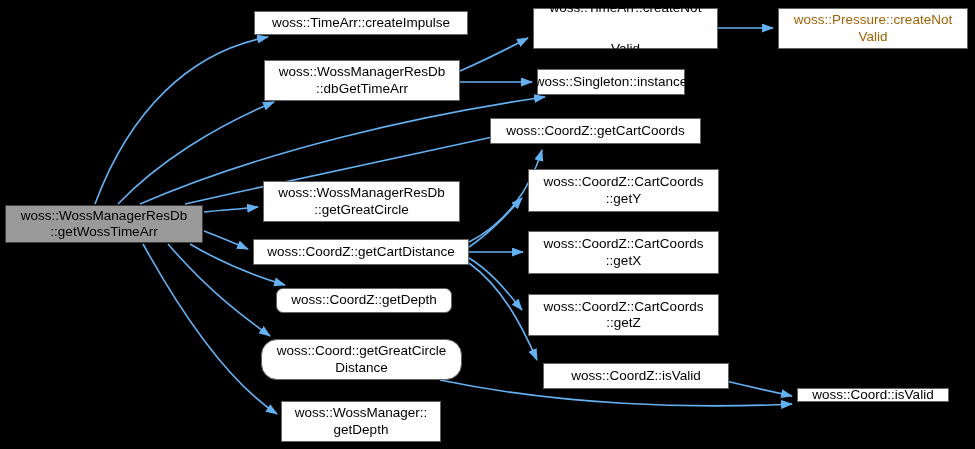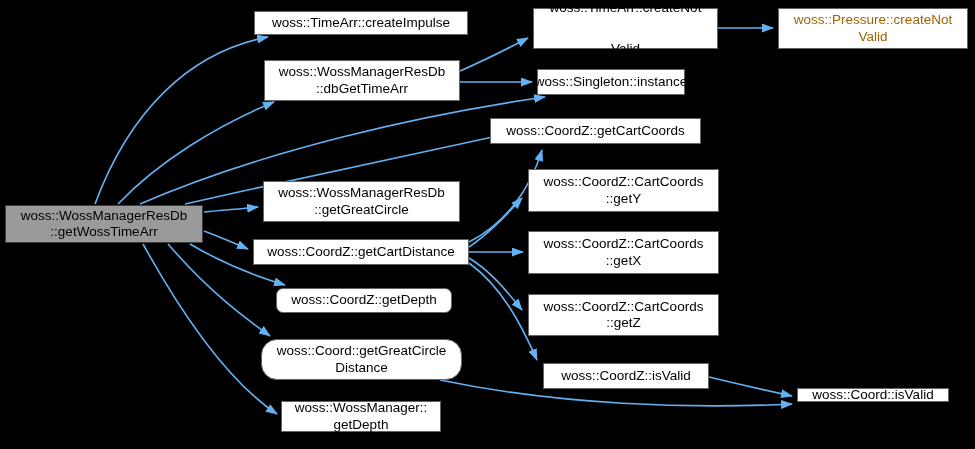--- a/index.html
+++ b/index.html
@@ -116,24 +116,24 @@
         <div class="line">woss::CoordZ::CartCoords</div>
         <div class="line">::getZ</div>
       </div>
       <div class="gnode" style="left: 276px; top: 288px; width: 176px; height: 25px; background: rgb(255, 255, 255); border-color: rgb(99, 99, 99); color: rgb(0, 0, 0); border-radius: 7px;">
         <div class="line">woss::CoordZ::getDepth</div>
       </div>
       <div class="gnode" style="left: 261px; top: 339px; width: 201px; height: 41px; background: rgb(255, 255, 255); border-color: rgb(99, 99, 99); color: rgb(0, 0, 0); border-radius: 16px;">
         <div class="line">woss::Coord::getGreatCircle</div>
         <div class="line">Distance</div>
       </div>
-      <div class="gnode" style="left: 543px; top: 363px; width: 166px; height: 26px; background: rgb(255, 255, 255); border-color: rgb(99, 99, 99); color: rgb(0, 0, 0);">
+      <div class="gnode" style="left: 543px; top: 363px; width: 186px; height: 26px; background: rgb(255, 255, 255); border-color: rgb(99, 99, 99); color: rgb(0, 0, 0);">
         <div class="line">woss::CoordZ::isValid</div>
       </div>
-      <div class="gnode" style="left: 281px; top: 401px; width: 160px; height: 31px; background: rgb(255, 255, 255); border-color: rgb(99, 99, 99); color: rgb(0, 0, 0);">
+      <div class="gnode" style="left: 281px; top: 401px; width: 160px; height: 41px; background: rgb(255, 255, 255); border-color: rgb(99, 99, 99); color: rgb(0, 0, 0);">
         <div class="line">woss::WossManager::</div>
         <div class="line">getDepth</div>
       </div>
       <div class="gnode" style="left: 797px; top: 388px; width: 152px; height: 14px; background: rgb(255, 255, 255); border-color: rgb(99, 99, 99); color: rgb(0, 0, 0);">
         <div class="line">woss::Coord::isValid</div>
       </div>
     </div>
 </div>
 
 </body></html>

